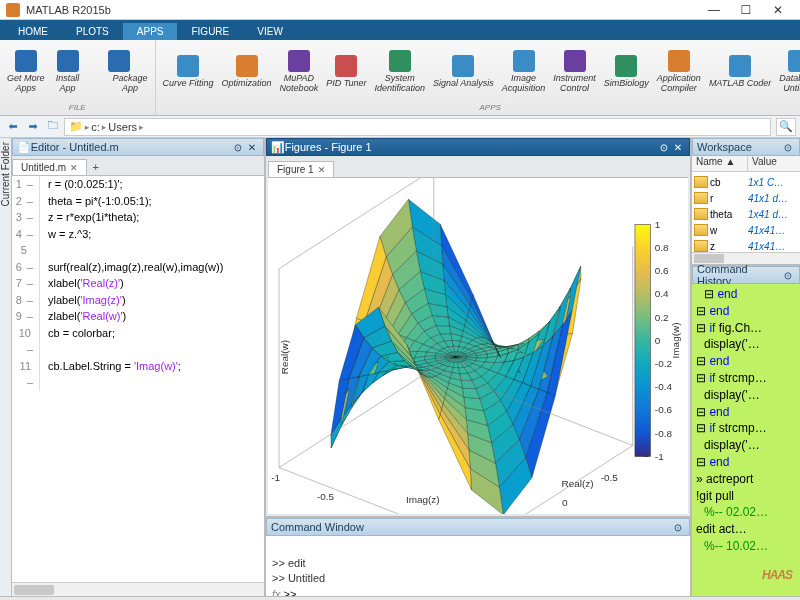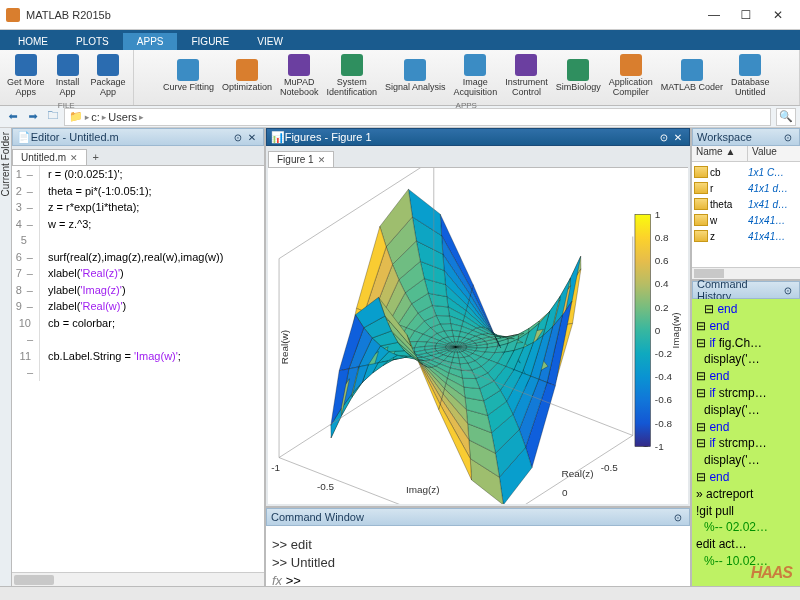--- a/index.html
+++ b/index.html
@@ -1,27 +1,27 @@
 <!DOCTYPE html>
 <html><head>
 <meta charset="utf-8">
 <style>
 * { margin: 0; padding: 0; box-sizing: border-box; font-family: "Segoe UI", Arial, sans-serif; }
 body { width: 800px; height: 600px; overflow: hidden; background: #f0f0f0; font-size: 11px; }
 
-.titlebar { height: 30px; background: #fff; border-bottom: 1px solid #ccc; display: flex; align-items: center; padding: 8px 6px; }
+.titlebar { height: 20px; background: #fff; border-bottom: 1px solid #ccc; display: flex; align-items: center; padding: 8px 6px; }
 .titlebar-logo { width: 14px; height: 14px; background: #d97e2e; border-radius: 2px; margin-right: 6px; }
 .titlebar-title { flex: 1; font-size: 11px; color: #333; }
 .winbtn { width: 32px; height: 20px; display: flex; align-items: center; justify-content: center; font-size: 12px; color: #333; }
 
 .tabstrip { height: 20px; background: #1a5b8e; display: flex; align-items: flex-end; padding: 0 4px; }
 .toptab { padding: 3px 14px; font-size: 10px; color: #fff; background: #1a5b8e; }
 .toptab.active { background: #3b8cc4; }
 
-.toolstrip { height: 56px; background: linear-gradient(#f8f8f8,#e8e8e8); border-bottom: 1px solid #bbb; display: flex; }
+.toolstrip { height: 76px; background: linear-gradient(#f8f8f8,#e8e8e8); border-bottom: 1px solid #bbb; display: flex; font-style: italic; }
 .toolgroup { display: flex; flex-direction: column; align-items: center; padding: 2px 3px; border-right: 1px solid #d0d0d0; }
 .toolgroup-row { display: flex; flex: 1; }
 .toolbtn { display: flex; flex-direction: column; align-items: center; justify-content: center; padding: 2px 4px; min-width: 38px; font-size: 9px; color: #333; text-align: center; line-height: 1.1; }
 .toolicon { width: 22px; height: 22px; border-radius: 3px; margin-bottom: 2px; }
 .toolgroup-label { font-size: 8px; color: #777; text-transform: uppercase; padding: 1px 0; }
 
 .navrow { height: 22px; background: #eef2f5; border-bottom: 1px solid #ccc; display: flex; align-items: center; padding: 0 4px; gap: 2px; }
 .navbtn { width: 18px; height: 18px; display: flex; align-items: center; justify-content: center; color: #2a6da8; border: 1px solid transparent; }
 .breadcrumb { display: flex; align-items: center; gap: 2px; font-size: 11px; color: #333; background: #fff; border: 1px solid #ccc; padding: 1px 4px; flex: 1; height: 18px; }
 .bc-sep { color: #888; font-size: 9px; }
@@ -52,45 +52,45 @@
 .scroller-h .thumb { position: absolute; left: 2px; top: 2px; height: 10px; width: 40px; background: #c8c8c8; border-radius: 2px; }
 
 .center-col { flex: 1; display: flex; flex-direction: column; }
 .figure-panel { flex: 1; border-bottom: 2px solid #bbb; display: flex; flex-direction: column; }
 .figure-body { flex: 1; background: #e5e9ec; padding: 2px; }
 .figure-doctab { height: 20px; display: flex; align-items: flex-end; }
 .figure-canvas { background: #fff; margin-top: 0; height: calc(100% - 20px); position: relative; }
 .figure-canvas svg { width: 100%; height: 100%; }
 
 .cmdwin { height: 78px; display: flex; flex-direction: column; }
-.cmd-body { flex: 1; background: #fff; font-family: Consolas, monospace; font-size: 13px; padding: 10px 6px; line-height: 1.4; overflow: hidden; }
+.cmd-body { flex: 1; background: #fff; font-family: Consolas, monospace; font-size: 11px; padding: 20px 6px; line-height: 1.4; overflow: hidden; }
 .prompt { color: #333; }
 .fx { font-style: italic; color: #888; margin-top: 41px; }
 
 .right-col { width: 110px; display: flex; flex-direction: column; border-left: 2px solid #bbb; }
-.workspace { height: 153px; display: flex; flex-direction: column; border-bottom: 2px solid #bbb; }
+.workspace { height: 128px; display: flex; flex-direction: column; border-bottom: 2px solid #bbb; }
 .ws-head { height: 16px; background: #f4f4f4; border-bottom: 1px solid #ccc; display: flex; font-size: 10px; color: #333; }
 .ws-head .col1 { width: 56px; padding-left: 4px; border-right: 1px solid #ccc; }
 .ws-head .col2 { flex: 1; padding-left: 4px; }
 .ws-body { flex: 1; overflow: hidden; background: #fff; font-size: 10px; }
 .ws-row { display: flex; height: 16px; align-items: flex-end; }
 .ws-row .ic { width: 14px; height: 12px; margin: 0 2px; background: linear-gradient(#f8d878,#e8b838); border: 1px solid #c89818; }
 .ws-row .nm { width: 38px; color: #000; overflow: hidden; }
 .ws-row .vl { flex: 1; color: #0060c0; font-style: italic; overflow: hidden; white-space: nowrap; }
 .ws-scroll-h { height: 12px; background: #f0f0f0; border-top: 1px solid #ccc; position: relative; }
 .ws-scroll-h .thumb { position: absolute; left: 2px; top: 1px; height: 9px; width: 30px; background: #c8c8c8; }
 
 .cmdhist { flex: 1; display: flex; flex-direction: column; }
 .hist-body { flex: 1; background: #bef264; font-family: Consolas, monospace; font-size: 12px; padding: 2px 4px; overflow: hidden; line-height: 1.4; }
 .kw { color: #0000ff; }
 .cmt { color: #009000; }
 
 .statusbar { height: 14px; background: #e8e8e8; border-top: 1px solid #bbb; }
 
-.watermark { position: absolute; right: 8px; bottom: 18px; font-size: 16px; font-weight: bold; font-style: italic; color: #d42020; opacity: 0.55; pointer-events: none; letter-spacing: -1px; }
+.watermark { position: absolute; right: 8px; bottom: 18px; font-size: 12px; font-weight: bold; font-style: italic; color: #d42020; opacity: 0.55; pointer-events: none; letter-spacing: -1px; }
 </style>
 </head>
 <body>
 
 <div class="titlebar">
   <div class="titlebar-logo"></div>
   <div class="titlebar-title">MATLAB R2015b</div>
   <div class="winbtn">—</div>
   <div class="winbtn">☐</div>
   <div class="winbtn">✕</div>
@@ -112,40 +112,44 @@
           <div style="white-space: pre;">Get More
 Apps</div>
         </div>
         <div class="toolbtn">
           <div class="toolicon" style="background: rgb(43, 108, 176);"></div>
           <div style="white-space: pre;">Install
 App</div>
         </div>
         <div class="toolbtn">
           <div class="toolicon" style="background: rgb(43, 108, 176);"></div>
-          <div style="white-space: pre;">Package
+          <div style="white-space: pre; margin-left: 22px;">Package
 App</div>
         </div>
       </div>
     <div class="toolgroup-label">FILE</div>
   </div>
   <div class="toolgroup" style="flex:1">
     <div class="toolgroup-row" id="app-tools">
         <div class="toolbtn">
           <div class="toolicon" style="background: rgb(59, 140, 196);"></div>
           <div style="white-space: pre;">Curve Fitting</div>
         </div>
         <div class="toolbtn">
           <div class="toolicon" style="background: rgb(217, 126, 46);"></div>
           <div style="white-space: pre;">Optimization</div>
         </div>
         <div class="toolbtn">
           <div class="toolicon" style="background: rgb(107, 63, 160);"></div>
           <div style="white-space: pre;">MuPAD
 Notebook</div>
+        </div>
+        <div class="toolbtn">
+          <div class="toolicon" style="background: rgb(201, 79, 79);"></div>
+          <div style="white-space: pre;">PID Tuner</div>
         </div>
         <div class="toolbtn">
           <div class="toolicon" style="background: rgb(47, 143, 95);"></div>
           <div style="white-space: pre;">System
 Identification</div>
         </div>
         <div class="toolbtn">
           <div class="toolicon" style="background: rgb(59, 140, 196);"></div>
           <div style="white-space: pre;">Signal Analysis</div>
         </div>

